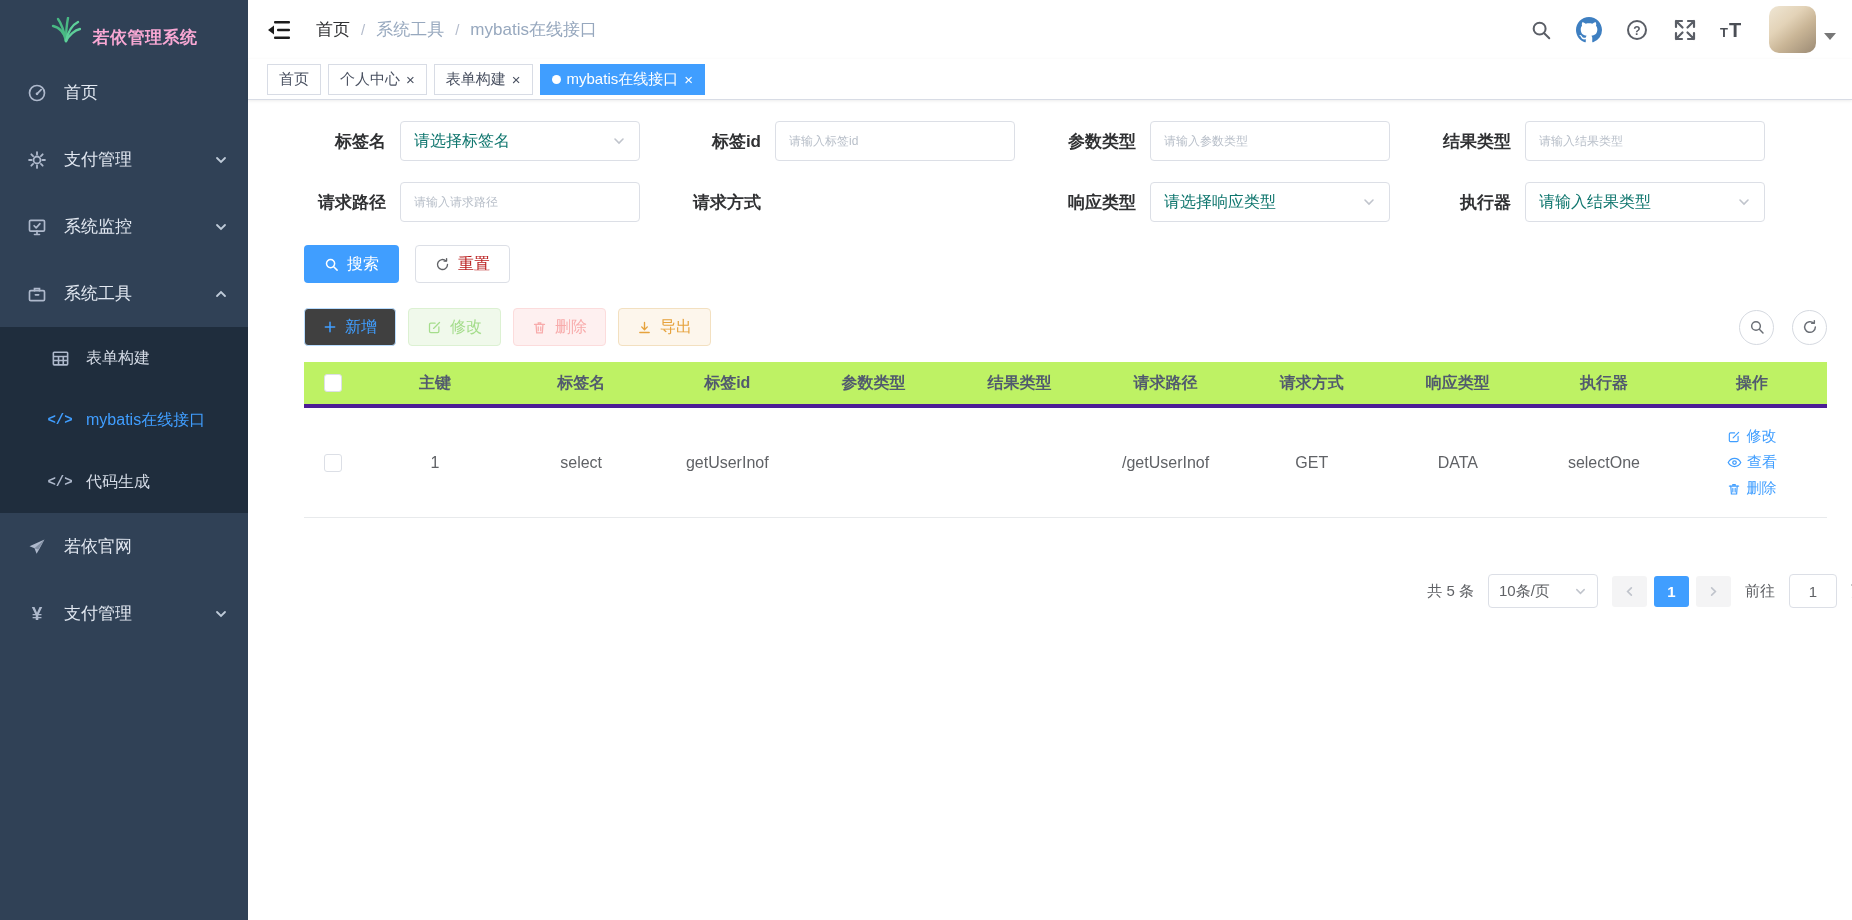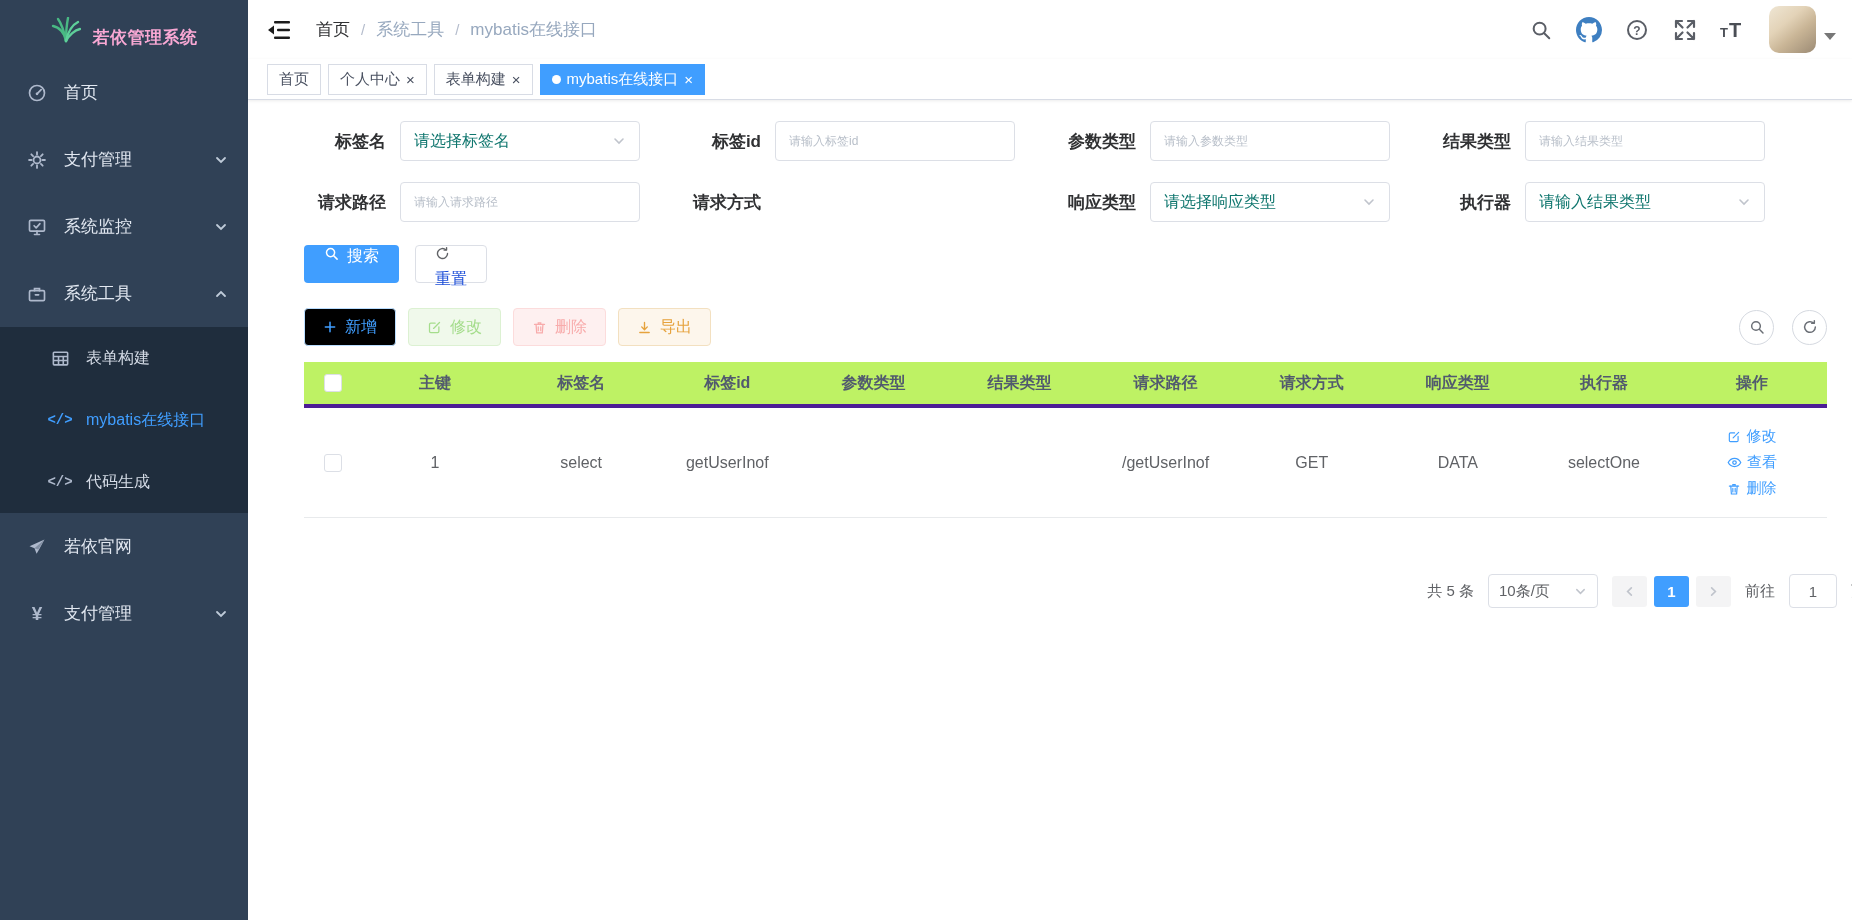--- a/index.html
+++ b/index.html
@@ -54,28 +54,28 @@
     font-weight:700; color:#303133; white-space:nowrap; }
   .control { width:240px; height:40px; border:1px solid #dcdfe6; border-radius:4px; background:#fff;
     display:flex; align-items:center; justify-content:space-between; padding:0 13px; cursor:pointer; }
   .control .ph { color:#0f766e; font-size:16px; }
   input.control { cursor:text; font-size:12px; color:#0c4a6e; justify-content:flex-start; }
   input.control::placeholder { color:#b8bfc9; }
   .sel-arrow { color:#c0c4cc; display:flex; }
 
   .btn-row { display:flex; gap:16px; margin-top:2px; }
   .btn { height:38px; padding:0 19px; border-radius:4px; font-size:16px; display:inline-flex;
-    gap:8px; cursor:pointer; border:1px solid transparent; }
+    align-items:center; gap:8px; cursor:pointer; border:1px solid transparent; }
   .btn-primary { background:#409eff; color:#fff; }
-  .btn-plain { background:#fff; border-color:#dcdfe6; color:#1d4ed8;flex-direction:column; }
+  .btn-plain { background:#fff; border-color:#dcdfe6; color:#b91c1c; }
 
   .table-toolbar { display:flex; align-items:center; margin-top:25px; }
   .tbtn { height:38px; padding:0 18px; border-radius:4px; font-size:16px; display:inline-flex;
     align-items:center; gap:8px; cursor:pointer; margin-right:12px; border:1px solid; }
-  .tbtn-add    { color:#409eff; background:#000000; border-color:#b9ddff; }
+  .tbtn-add    { color:#409eff; background:#404040; border-color:#b9ddff; }
   .tbtn-edit   { color:#a5dd8c; background:#f0f9eb; border-color:#dcf1d2; cursor:not-allowed; }
   .tbtn-del    { color:#f8abab; background:#fef0f0; border-color:#fcdcdc; cursor:not-allowed; }
   .tbtn-export { color:#e6a23c; background:#fdf6ec; border-color:#f3e0c0; }
   .right-tools { margin-left:auto; display:flex; gap:18px; }
   .circle-btn { width:35px; height:35px; border-radius:50%; border:1px solid #d5d9e0; display:flex;
     align-items:center; justify-content:center; color:#6b6f76; cursor:pointer; background:#fff; }
 
   .data-table { margin-top:16px; }
   .tr { display:flex; align-items:center; }
   .thead { background:#bef264; height:46px; color:#515a6e; font-weight:700; font-size:16px;

